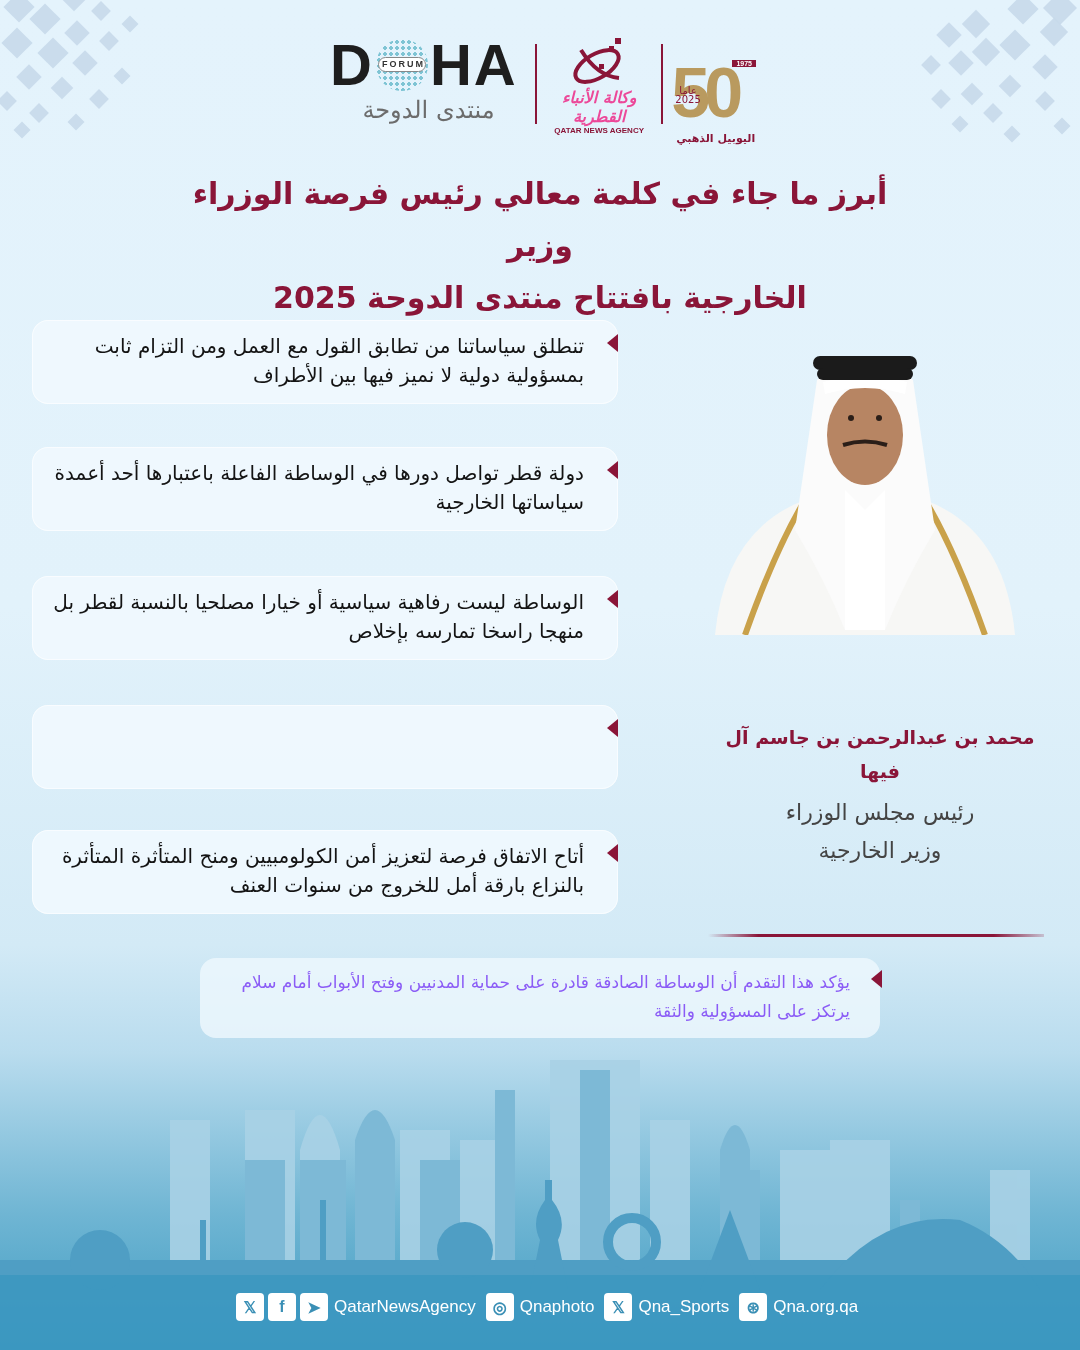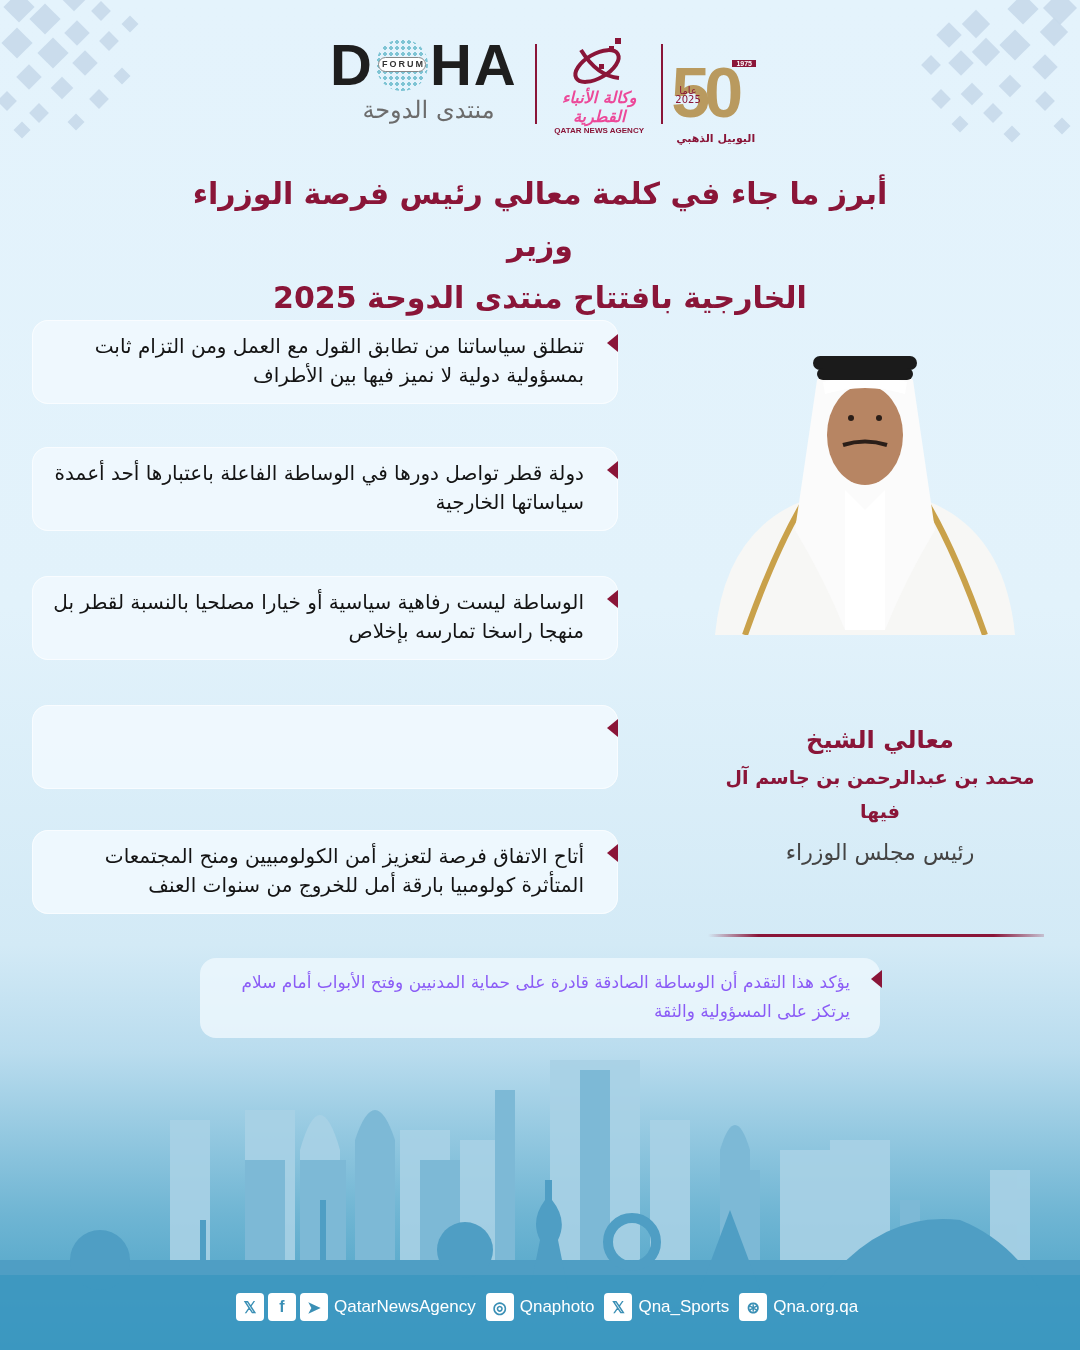--- a/index.html
+++ b/index.html
@@ -159,21 +159,21 @@
 </div>
 <div class="card" style="top:576px">
   <span class="arrow"></span>
   <div class="txt">الوساطة ليست رفاهية سياسية أو خيارا مصلحيا بالنسبة لقطر بل منهجا راسخا تمارسه بإخلاص</div>
 </div>
 <div class="card" style="top:705px">
   <span class="arrow"></span>
 </div>
 <div class="card" style="top:830px">
   <span class="arrow"></span>
-  <div class="txt">أتاح الاتفاق فرصة لتعزيز أمن الكولومبيين ومنح المجتمعات المتأثرة كولومبيا بارقة أمل للخروج من سنوات العنف</div>
+  <div class="txt">أتاح الاتفاق فرصة لتعزيز أمن الكولومبيين ومنح المتأثرة المتأثرة بالنزاع بارقة أمل للخروج من سنوات العنف</div>
 </div>
 
 <div class="portrait">
   <svg width="320" height="305" viewBox="0 0 320 305">
     <defs>
       <linearGradient id="fade" x1="0" y1="0" x2="0" y2="1">
         <stop offset="0.8" stop-color="#fff" stop-opacity="1"></stop>
         <stop offset="1" stop-color="#fff" stop-opacity="0"></stop>
       </linearGradient>
     </defs>
@@ -186,23 +186,23 @@
     <circle cx="146" cy="88" r="3" fill="#2a1e18"></circle>
     <circle cx="174" cy="88" r="3" fill="#2a1e18"></circle>
     <path d="M118 52 Q160 40 202 52 L200 64 Q160 52 120 64 Z" fill="#ffffff"></path>
     <rect x="108" y="26" width="104" height="14" rx="7" fill="#1b1b1b"></rect>
     <rect x="112" y="38" width="96" height="12" rx="6" fill="#1b1b1b"></rect>
     <path d="M140 160 L160 180 L180 160 L180 300 L140 300 Z" fill="#ffffff"></path>
   </svg>
 </div>
 
 <div class="person">
-  <div class="title-1">معالي الشيخ</div>
   <div class="title-2">محمد بن عبدالرحمن بن جاسم آل فيها</div>
   <div class="title-3">رئيس مجلس الوزراء</div>
+  <div class="title-3" style="margin-top:0">وزير الخارجية</div>
 </div>
 <div class="divider"></div>
 
 <div class="skyline">
   <svg width="1080" height="320" viewBox="0 0 1080 320">
     <g fill="#a9d2e6" opacity="0.9">
       <rect x="170" y="90" width="40" height="170"></rect>
       <rect x="245" y="80" width="50" height="180"></rect>
       <path d="M300 120 Q320 50 340 120 L340 260 L300 260 Z"></path>
       <rect x="400" y="100" width="50" height="160"></rect>

